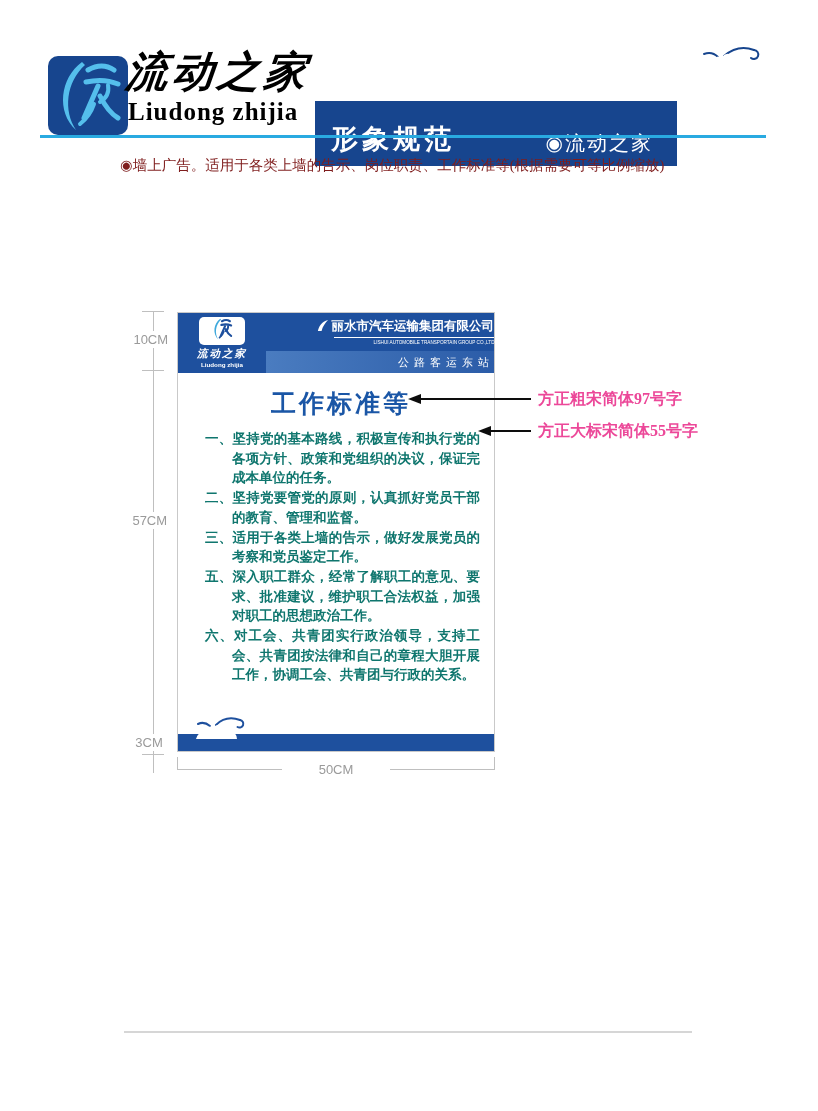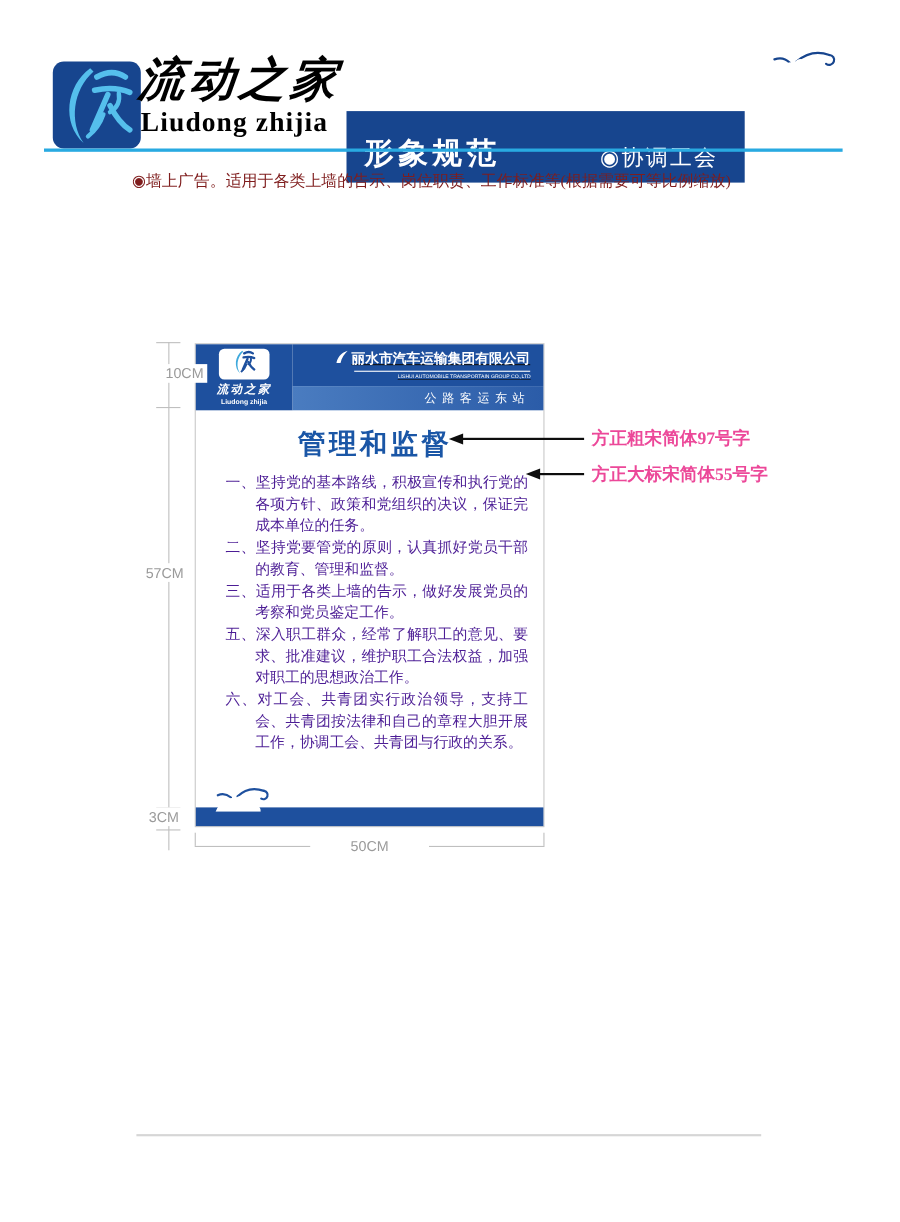--- a/index.html
+++ b/index.html
@@ -54,54 +54,54 @@
     width:46px; height:28px; background:#fff; border-radius:5px;
     margin-top:4px; display:flex; align-items:center; justify-content:center;
   }
   .p-logo-cn { color:#fff; font-size:10.5px; font-weight:bold; font-style:italic;
     letter-spacing:2px; margin-top:2px; white-space:nowrap; }
   .p-logo-en { color:#fff; font-size:8px; transform:scale(0.78); font-weight:bold;
     font-family:"Liberation Sans",sans-serif; white-space:nowrap; }
   .p-head-right { flex:1; display:flex; flex-direction:column; }
   .p-company {
     flex:1; background:#1e509e; display:flex; flex-direction:column;
-    justify-content:center; align-items:flex-end; padding-right:12px;text-decoration:underline;
+    justify-content:center; align-items:flex-end; padding-right:0;
   }
   .company-row { display:flex; align-items:center; }
   .company-cn { color:#fff; font-size:12.5px; font-weight:bold; white-space:nowrap; }
   .company-underline { height:1px; background:#fff; width:160px; margin:1px 0 0 auto; }
   .company-en { color:#fff; font-size:8px; transform:scale(0.58);
     transform-origin:right center; white-space:nowrap;
     font-family:"Liberation Sans",sans-serif; }
   .p-station {
-    height:22px; line-height:22px; text-align:right; padding-right:12px;
+    height:22px; line-height:22px; text-align:right; padding-right:0;
     background:linear-gradient(90deg,#4a7cc0,#2b5ca8);
     color:#fff; font-size:11px; letter-spacing:5px; white-space:nowrap;
   }
   .p-title {
     margin-top:14px; text-align:center; padding-left:10px;
     font-size:25px; font-weight:bold; color:#1a56a6; letter-spacing:3px;
   }
   .p-list {
-    margin:9px 14px 0 27px; font-size:13.5px; font-weight:normal;
-    line-height:19.7px; color:#4c1d95; text-align:justify;
+    margin:9px 14px 0 27px; font-size:13.5px; font-weight:bold;
+    line-height:19.7px; color:#0f766e; text-align:justify;
   }
   .p-item { padding-left:27px; text-indent:-27px; }
   .p-bottom-band {
     position:absolute; left:0; right:0; bottom:0; height:17px; background:#1e509e;
   }
   .p-bottom-cloud { position:absolute; left:14px; bottom:8px; }
   
   .dim-vline { position:absolute; left:153px; top:311px; width:1px; height:462px; background:#bfbfbf; }
   .tick-h { position:absolute; left:142px; width:22px; height:1px; background:#bfbfbf; }
   .dim-label {
     position:absolute; background:#fff; color:#9a9a9a; font-size:13px;
     font-family:"Liberation Sans",sans-serif; padding:1px 3px; white-space:nowrap;
   }
-  .dim-10 { left:171px; top:331px; transform:translateX(-58%); }
+  .dim-10 { left:154px; top:331px; transform:translateX(-58%); }
   .dim-57 { left:153px; top:512px; transform:translateX(-58%); }
   .dim-3  { left:153px; top:734px; transform:translateX(-62%); }
   .dim-50-row {
     position:absolute; left:177px; top:761px; width:318px; height:16px;
     display:flex; align-items:center;gap:28px;
   }
   .dim-50-line { flex:1; height:1px; background:#bfbfbf; }
   .dim-50-label { color:#9a9a9a; font-size:13px; font-family:"Liberation Sans",sans-serif;
     padding:0 9px; }
   .tick-v { position:absolute; width:1px; height:12px; background:#bfbfbf; top:757px; }
@@ -143,21 +143,21 @@
           <path d="M46,48 Q42,60 32,68" stroke-width="4"></path>
         </g>
       </svg>
     </span>
   </div>
   <div class="brand-cn">流动之家</div>
   <div class="brand-en">Liudong zhijia</div>
 
   <div class="banner">
     <span class="banner-title">形象规范</span>
-    <span class="banner-section">◉协调工会</span>
+    <span class="banner-section">◉流动之家</span>
   </div>
   <span class="banner-cloud">
     <svg width="84" height="28" viewBox="0 0 84 28">
       <g fill="none" stroke="#17458e" stroke-width="2" stroke-linecap="round">
         <path d="M36,14 Q50,2 66,8"></path>
         <path d="M66,8 a4.5,4.5 0 1,1 -3,8"></path>
         <path d="M30,15 Q24,9 16,12"></path>
       </g>
       <path d="M14,28 q3,-9 11,-8 q2,-7 9,-5 q5,-6 11,-1 q7,-3 9,4 q9,0 8,9 l0,1 z" fill="#ffffff"></path>
     </svg>
@@ -199,21 +199,21 @@
             </span>
             <span class="company-cn">丽水市汽车运输集团有限公司</span>
           </div>
           <div class="company-underline"></div>
           <div class="company-en">LISHUI AUTOMOBILE TRANSPORTAIN GROUP CO.,LTD</div>
         </div>
         <div class="p-station">公路客运东站</div>
       </div>
     </div>
 
-    <div class="p-title">管理和监督</div>
+    <div class="p-title">工作标准等</div>
 
     <div class="p-list">
       <p class="p-item"><span>一、</span><span>坚持党的基本路线，积极宣传和执行党的各项方针、政策和党组织的决议，保证完成本单位的任务。</span></p>
       <p class="p-item"><span>二、</span><span>坚持党要管党的原则，认真抓好党员干部的教育、管理和监督。</span></p>
       <p class="p-item"><span>三、</span><span>适用于各类上墙的告示，做好发展党员的考察和党员鉴定工作。</span></p>
       <p class="p-item"><span>五、</span><span>深入职工群众，经常了解职工的意见、要求、批准建议，维护职工合法权益，加强对职工的思想政治工作。</span></p>
       <p class="p-item"><span>六、</span><span>对工会、共青团实行政治领导，支持工会、共青团按法律和自己的章程大胆开展工作，协调工会、共青团与行政的关系。</span></p>
     </div>
 
     <div class="p-bottom-band"></div>

